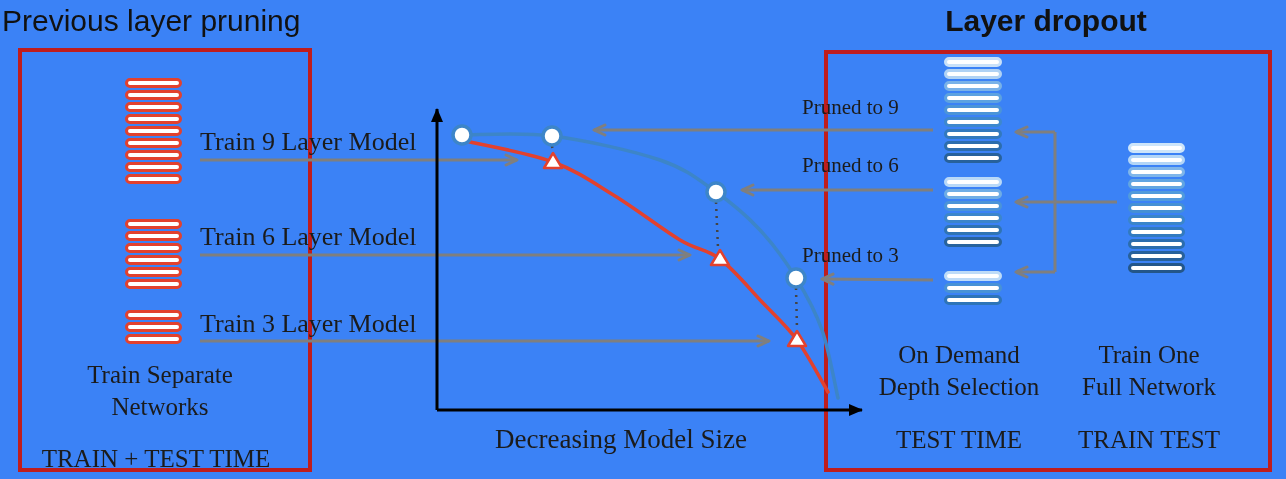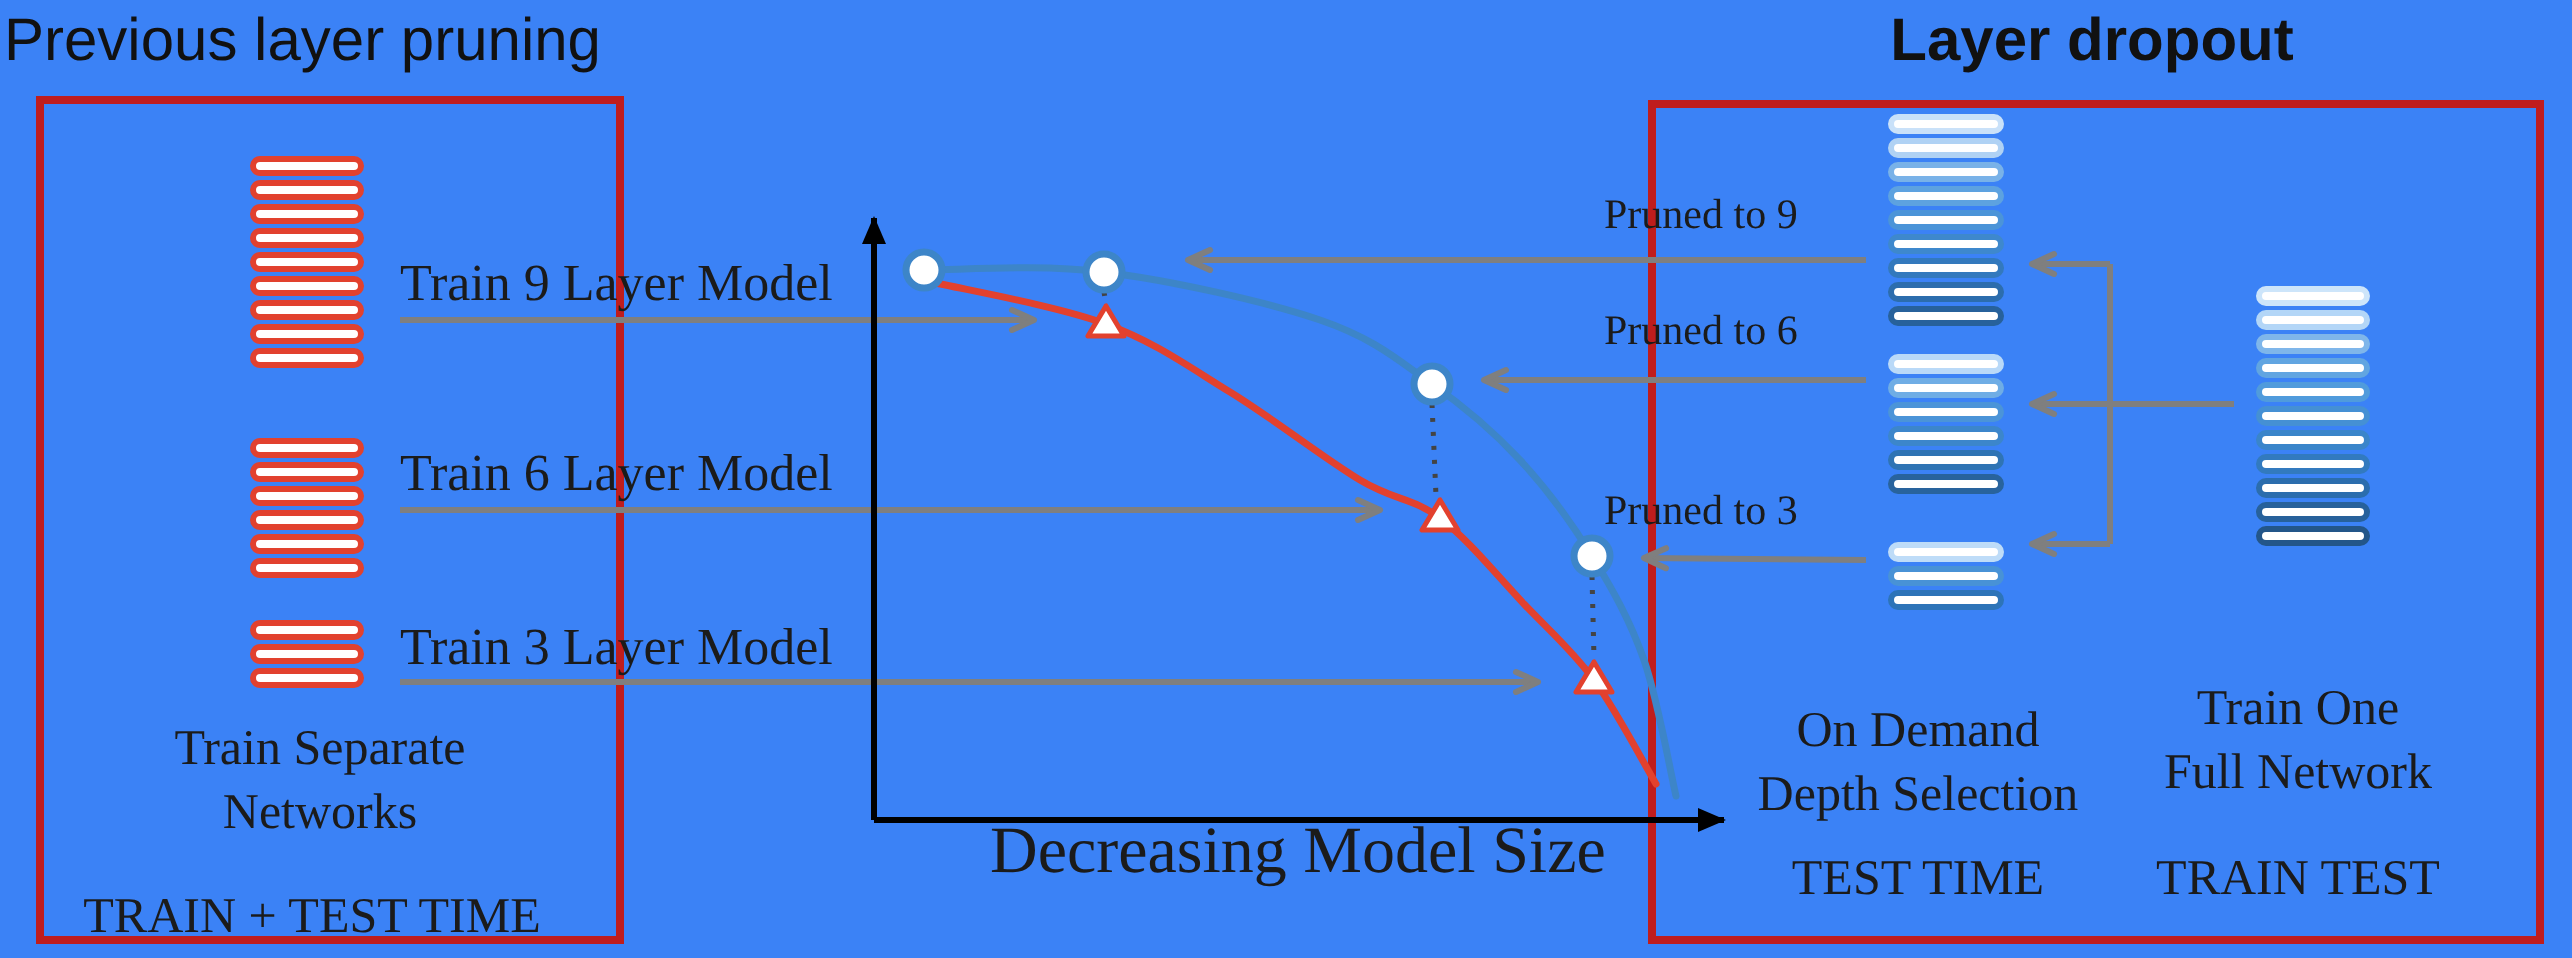--- a/index.html
+++ b/index.html
@@ -71,29 +71,29 @@
   <div class="title" style="left:896px; top:4px; width:300px; text-align:center;font-weight:bold;">Layer dropout</div>
 
   <div class="serif-label" style="left:200px; top:127px;">Train 9 Layer Model</div>
   <div class="serif-label" style="left:200px; top:222px;">Train 6 Layer Model</div>
   <div class="serif-label" style="left:200px; top:309px;">Train 3 Layer Model</div>
 
   <div class="pruned-label" style="left:802px; top:95px;">Pruned to 9</div>
   <div class="pruned-label" style="left:802px; top:153px;">Pruned to 6</div>
   <div class="pruned-label" style="left:802px; top:243px;">Pruned to 3</div>
 
-  <div class="serif-label" style="left:495px; top:408px; width:300px; text-align:right; font-size:33px;">Decreasing Model Size</div>
+  <div class="serif-label" style="left:495px; top:424px; width:300px; text-align:left; font-size:27px;">Decreasing Model Size</div>
 
   <div class="caption" style="left:30px; top:359px; width:260px;">
     <div>Train Separate</div>
     <div>Networks</div>
   </div>
   <div class="caption" style="left:26px; top:443px; width:260px;">TRAIN + TEST TIME</div>
 
-  <div class="caption" style="left:844px; top:339px; width:230px;margin-top:11px;">
+  <div class="caption" style="left:844px; top:339px; width:230px;">
     <div>On Demand</div>
     <div>Depth Selection</div>
   </div>
   <div class="caption" style="left:844px; top:424px; width:230px;">TEST TIME</div>
 
   <div class="caption" style="left:1034px; top:339px; width:230px;">
     <div>Train One</div>
     <div>Full Network</div>
   </div>
   <div class="caption" style="left:1034px; top:424px; width:230px;">TRAIN TEST</div>

